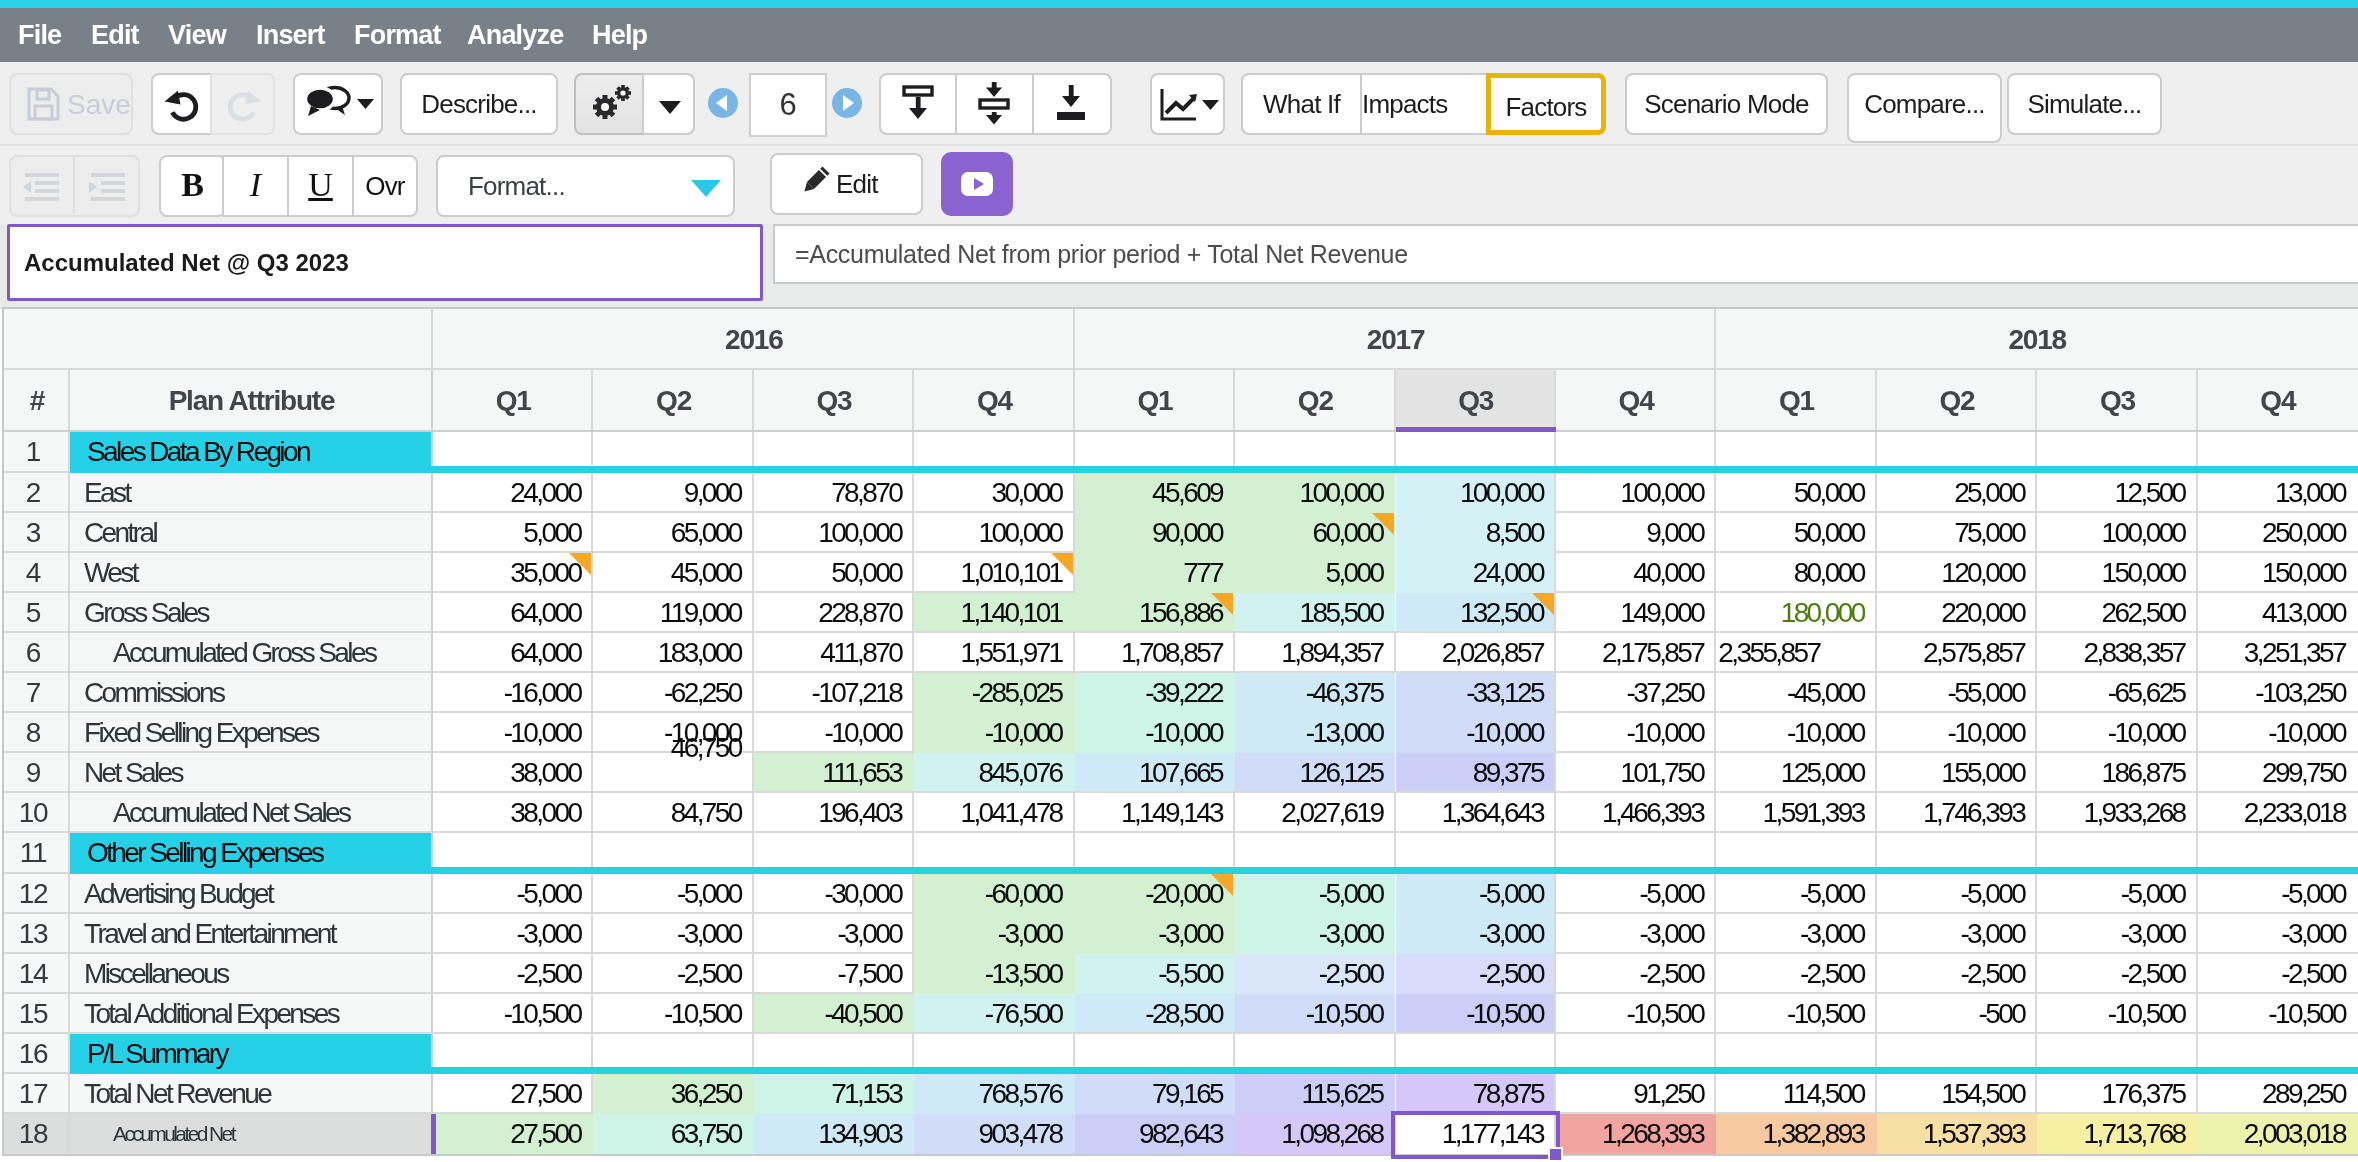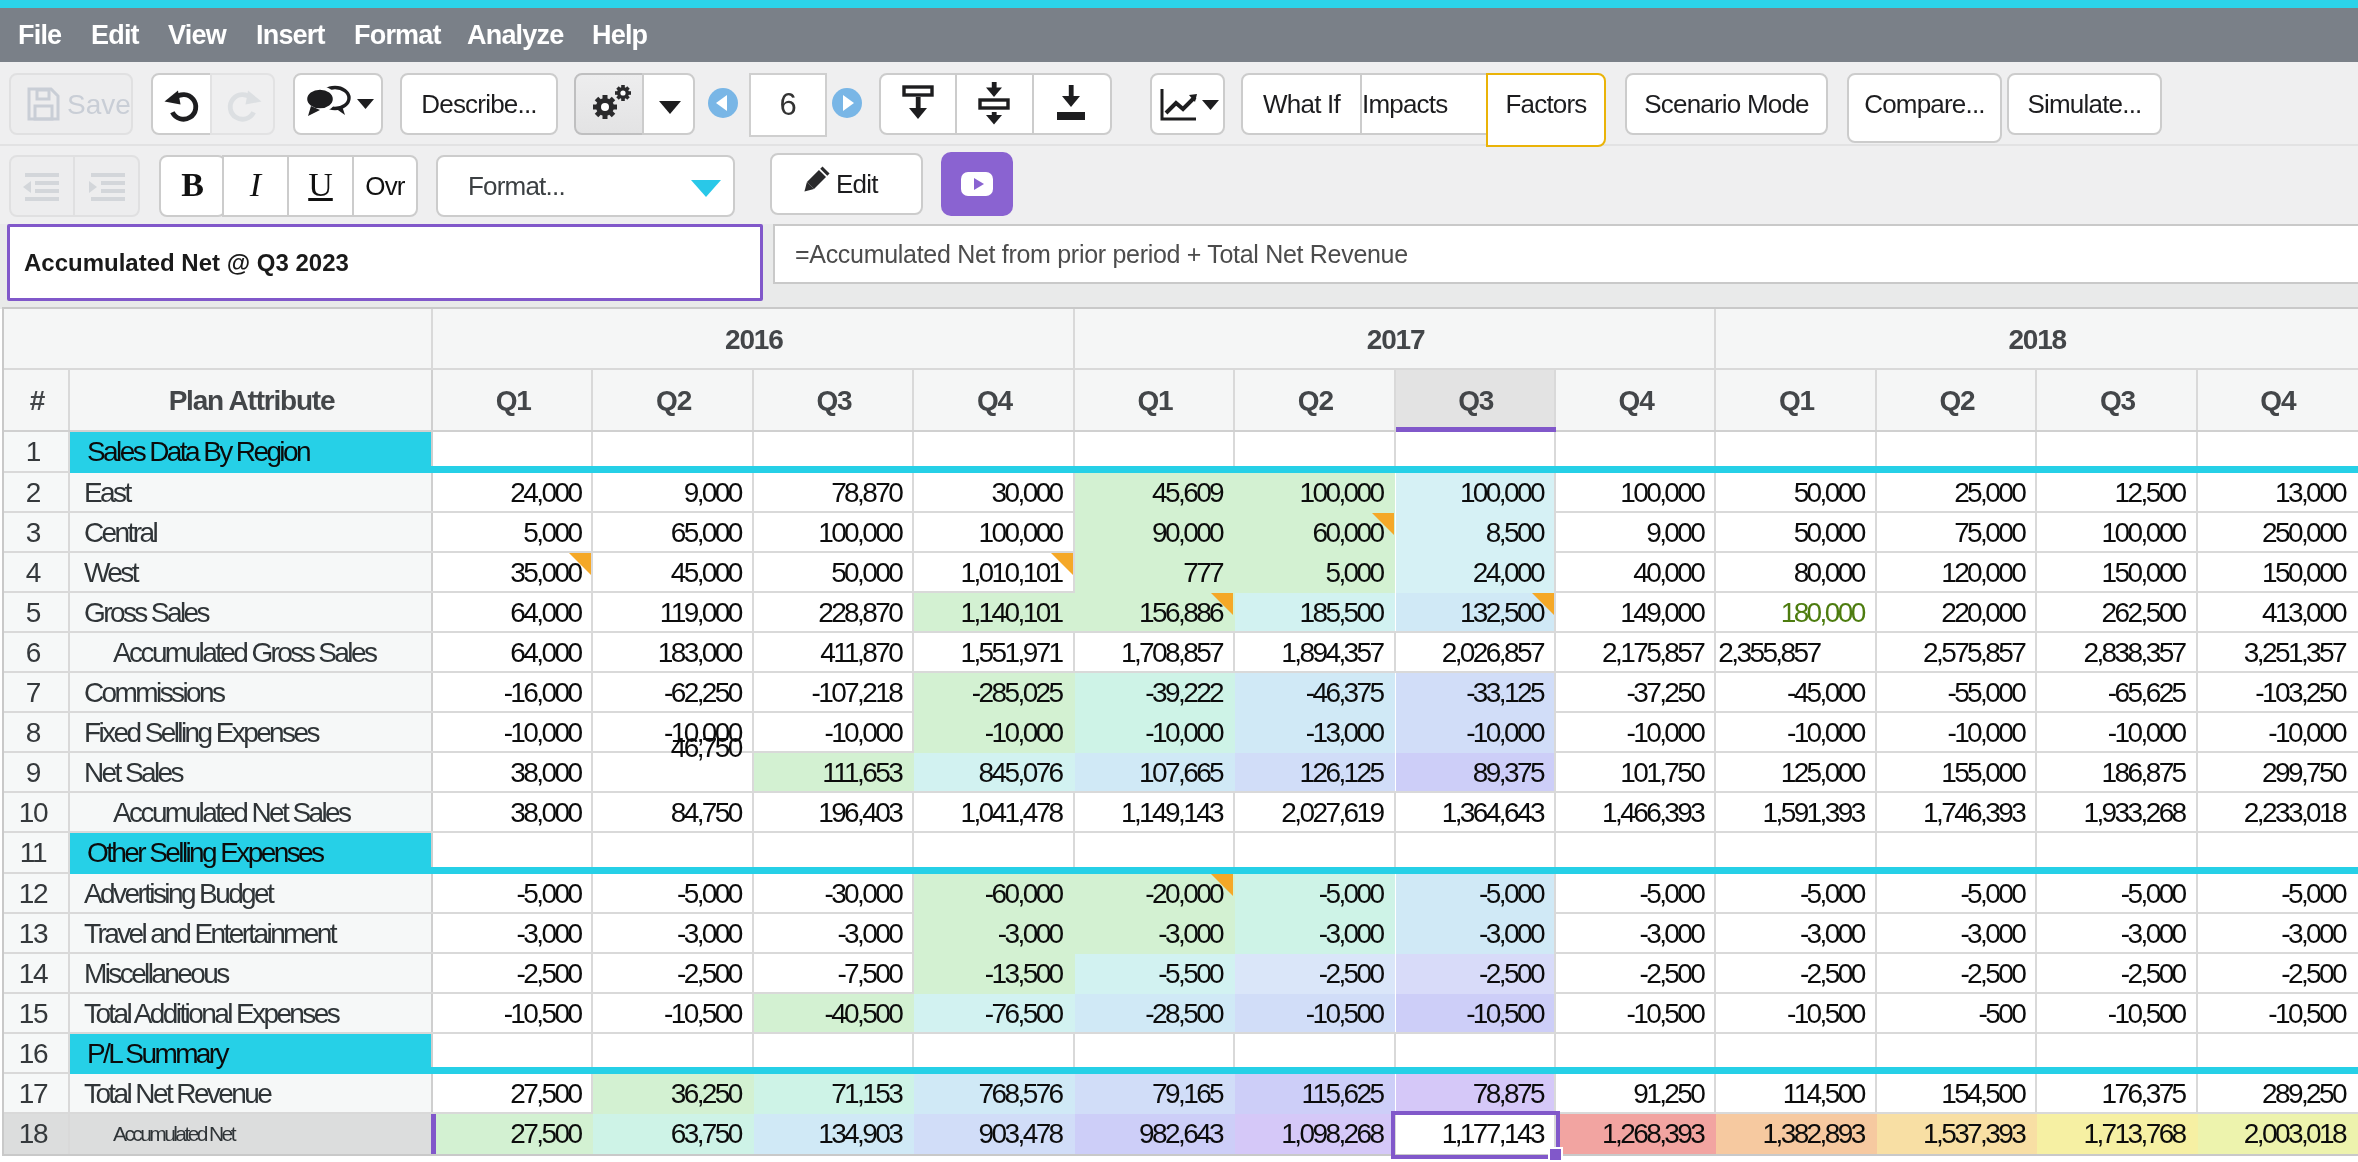--- a/index.html
+++ b/index.html
@@ -92,21 +92,21 @@
       </g>
     </svg></div>
 <div style="position:absolute;left:1150px;top:73px;width:75px;height:62px;background:#fff;border:2px solid #ccc;border-radius:8px;box-sizing:border-box;"><svg width="71" height="58" viewBox="0 0 71 58">
       <path d="M10 14 v30 h34" fill="none" stroke="#1d1d1f" stroke-width="3"></path>
       <path d="M14 38 l10 -10 l7 6 l12 -12" fill="none" stroke="#1d1d1f" stroke-width="4"></path>
       <path d="M37 20 l8 -1 l-2 8 z" fill="#1d1d1f"></path>
       <path d="M50 25 l17 0 l-8.5 10 z" fill="#1d1d1f"></path>
     </svg></div>
 <div style="position:absolute;left:1241px;top:73px;width:121px;height:62px;background:#fff;border:2px solid #ccc;border-radius:8px;box-sizing:border-box;font-size:26px;color:#1d1d1f;text-align:center;letter-spacing:-0.8px;line-height:58px;border-radius:8px 0 0 8px;">What If</div>
 <div style="position:absolute;left:1360px;top:73px;width:128px;height:62px;background:#fff;border:2px solid #ccc;border-radius:8px;box-sizing:border-box;font-size:26px;color:#1d1d1f;text-align:left;letter-spacing:-0.8px;line-height:58px;border-radius:0;">Impacts</div>
-<div style="position:absolute;left:1486px;top:73px;width:120px;height:74px;background:#fff;border:2px solid #eab308;border-radius:8px;box-sizing:border-box;font-size:26px;color:#1d1d1f;text-align:center;letter-spacing:-0.8px;line-height:58px;border-radius:0 8px 8px 0;">Factors</div>
+<div style="position:absolute;left:1486px;top:73px;width:120px;height:62px;background:#fff;border:5px solid #eab308;border-radius:8px;box-sizing:border-box;font-size:26px;color:#1d1d1f;text-align:center;letter-spacing:-0.8px;line-height:58px;border-radius:0 8px 8px 0;">Factors</div>
 <div style="position:absolute;left:1625px;top:73px;width:203px;height:62px;background:#fff;border:2px solid #ccc;border-radius:8px;box-sizing:border-box;font-size:26px;color:#1d1d1f;text-align:center;letter-spacing:-0.8px;line-height:58px;">Scenario Mode</div>
 <div style="position:absolute;left:1847px;top:73px;width:155px;height:70px;background:#fff;border:2px solid #ccc;border-radius:8px;box-sizing:border-box;font-size:26px;color:#1d1d1f;text-align:center;letter-spacing:-0.8px;line-height:58px;">Compare...</div>
 <div style="position:absolute;left:2007px;top:73px;width:155px;height:62px;background:#fff;border:2px solid #ccc;border-radius:8px;box-sizing:border-box;font-size:26px;color:#1d1d1f;text-align:center;letter-spacing:-0.8px;line-height:58px;">Simulate...</div>
 <div style="position:absolute;left:9px;top:155px;width:68px;height:62px;background:#ededee;border:2px solid #e0e0e1;border-radius:8px 0 0 8px;box-sizing:border-box;"><svg width="62" height="58" viewBox="0 0 62 58">
       <g fill="#d3d6da">
         <rect x="14" y="16" width="34" height="4"></rect>
         <rect x="24" y="24" width="24" height="4"></rect>
         <rect x="24" y="32" width="24" height="4"></rect>
         <rect x="14" y="40" width="34" height="4"></rect>
         <path d="M20 24 v12 l-8 -6 z"></path>

